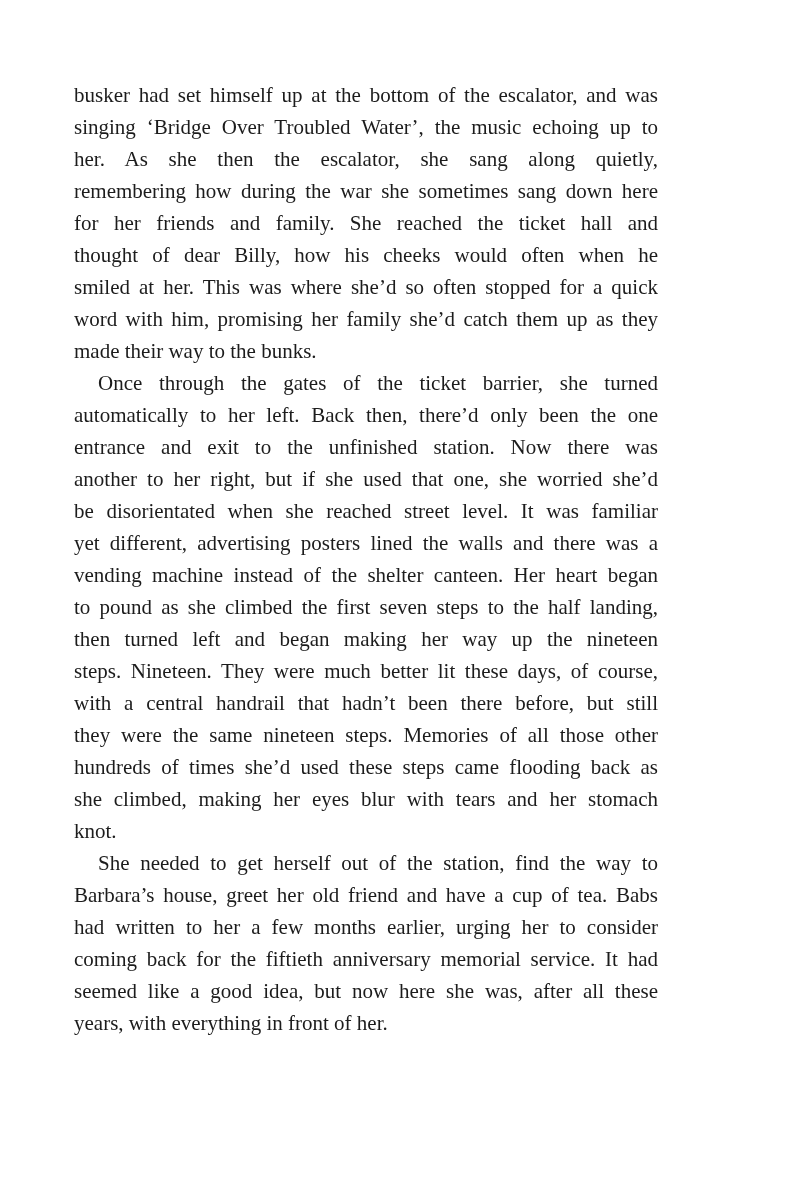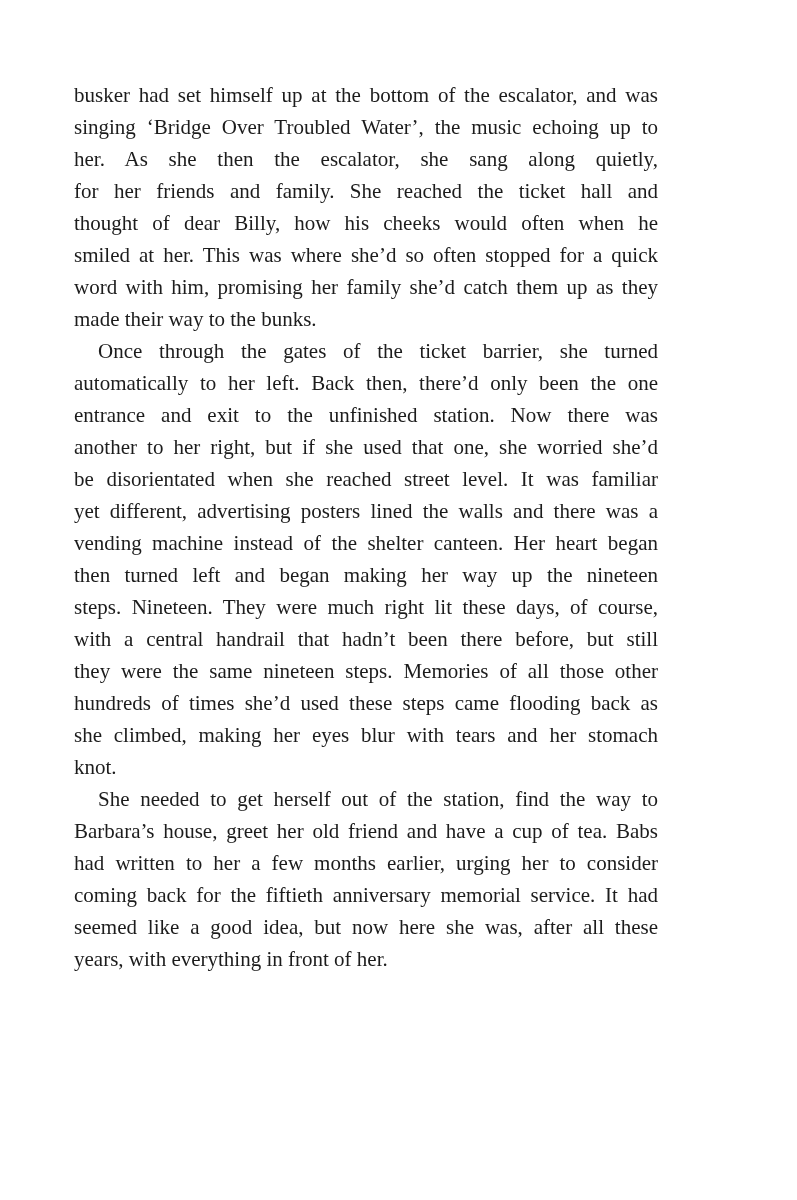--- a/index.html
+++ b/index.html
@@ -39,36 +39,38 @@
 </style>
 </head>
 <body>
 
 <div class="book-page">
   <div id="page-text" style="color: rgb(28, 28, 28);">
       <div class="paragraph">
         <div class="line">busker had set himself up at the bottom of the escalator, and was</div>
         <div class="line">singing ‘Bridge Over Troubled Water’, the music echoing up to</div>
         <div class="line">her. As she then the escalator, she sang along quietly,</div>
+        <div class="line">remembering how during the war she sometimes sang down here</div>
         <div class="line">for her friends and family. She reached the ticket hall and</div>
         <div class="line">thought of dear Billy, how his cheeks would often when he</div>
         <div class="line">smiled at her. This was where she’d so often stopped for a quick</div>
         <div class="line">word with him, promising her family she’d catch them up as they</div>
         <div class="line para-end">made their way to the bunks.</div>
       </div>
       <div class="paragraph">
         <div class="line indent">Once through the gates of the ticket barrier, she turned</div>
         <div class="line">automatically to her left. Back then, there’d only been the one</div>
         <div class="line">entrance and exit to the unfinished station. Now there was</div>
         <div class="line">another to her right, but if she used that one, she worried she’d</div>
         <div class="line">be disorientated when she reached street level. It was familiar</div>
         <div class="line">yet different, advertising posters lined the walls and there was a</div>
         <div class="line">vending machine instead of the shelter canteen. Her heart began</div>
+        <div class="line">to pound as she climbed the first seven steps to the half landing,</div>
         <div class="line">then turned left and began making her way up the nineteen</div>
-        <div class="line">steps. Nineteen. They were much right lit these days, of course,</div>
+        <div class="line">steps. Nineteen. They were much better lit these days, of course,</div>
         <div class="line">with a central handrail that hadn’t been there before, but still</div>
         <div class="line">they were the same nineteen steps. Memories of all those other</div>
         <div class="line">hundreds of times she’d used these steps came flooding back as</div>
         <div class="line">she climbed, making her eyes blur with tears and her stomach</div>
         <div class="line para-end">knot.</div>
       </div>
       <div class="paragraph">
         <div class="line indent">She needed to get herself out of the station, find the way to</div>
         <div class="line">Barbara’s house, greet her old friend and have a cup of tea. Babs</div>
         <div class="line">had written to her a few months earlier, urging her to consider</div>

